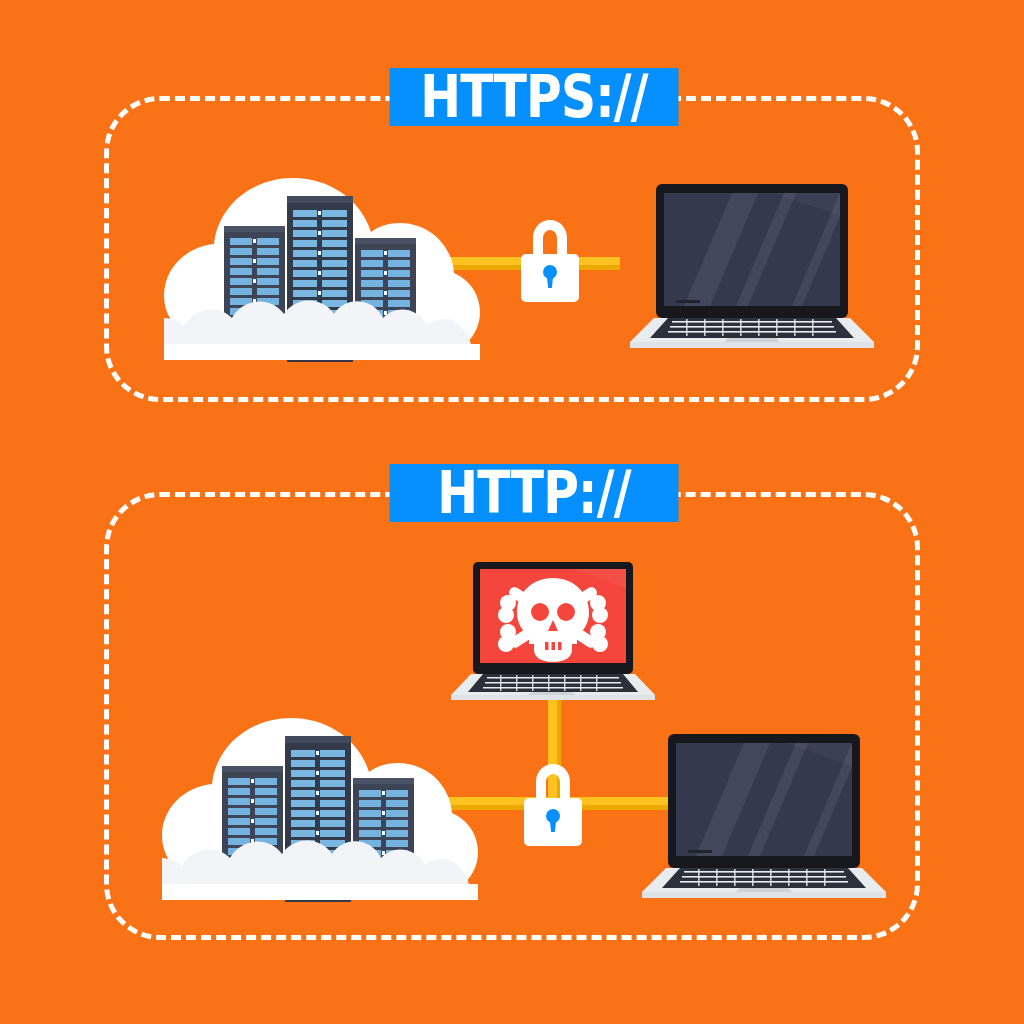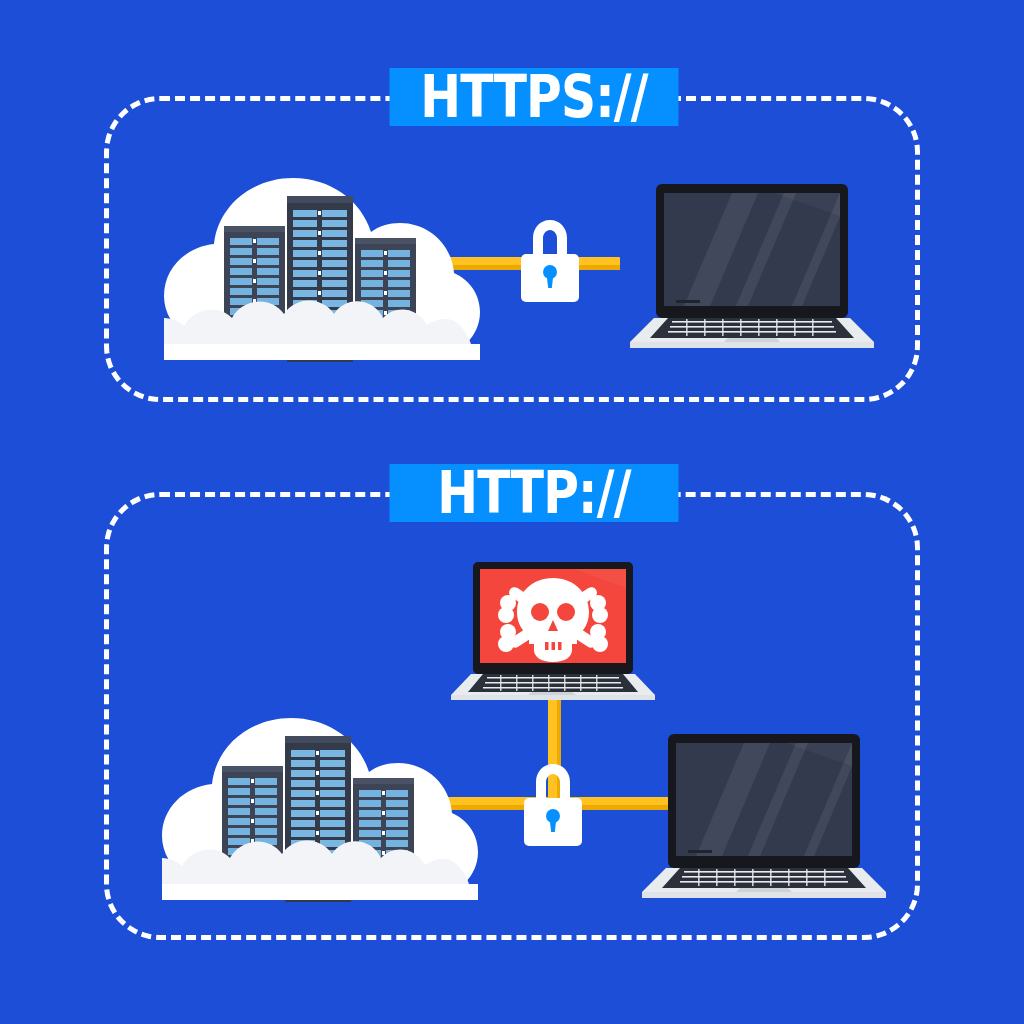--- a/index.html
+++ b/index.html
@@ -8,21 +8,21 @@
     padding: 0;
     background: #0690ff;
   }
   body {
     font-family: "Liberation Sans", sans-serif;
   }
   #stage {
     position: relative;
     width: 1024px;
     height: 1024px;
-    background: #1d4ed8;
+    background: #f97316;
     overflow: hidden;
   }
 
   
   .panel {
     position: absolute;
     border: 5px dashed #ffffff;
     border-radius: 56px;
     box-sizing: border-box;
   }

